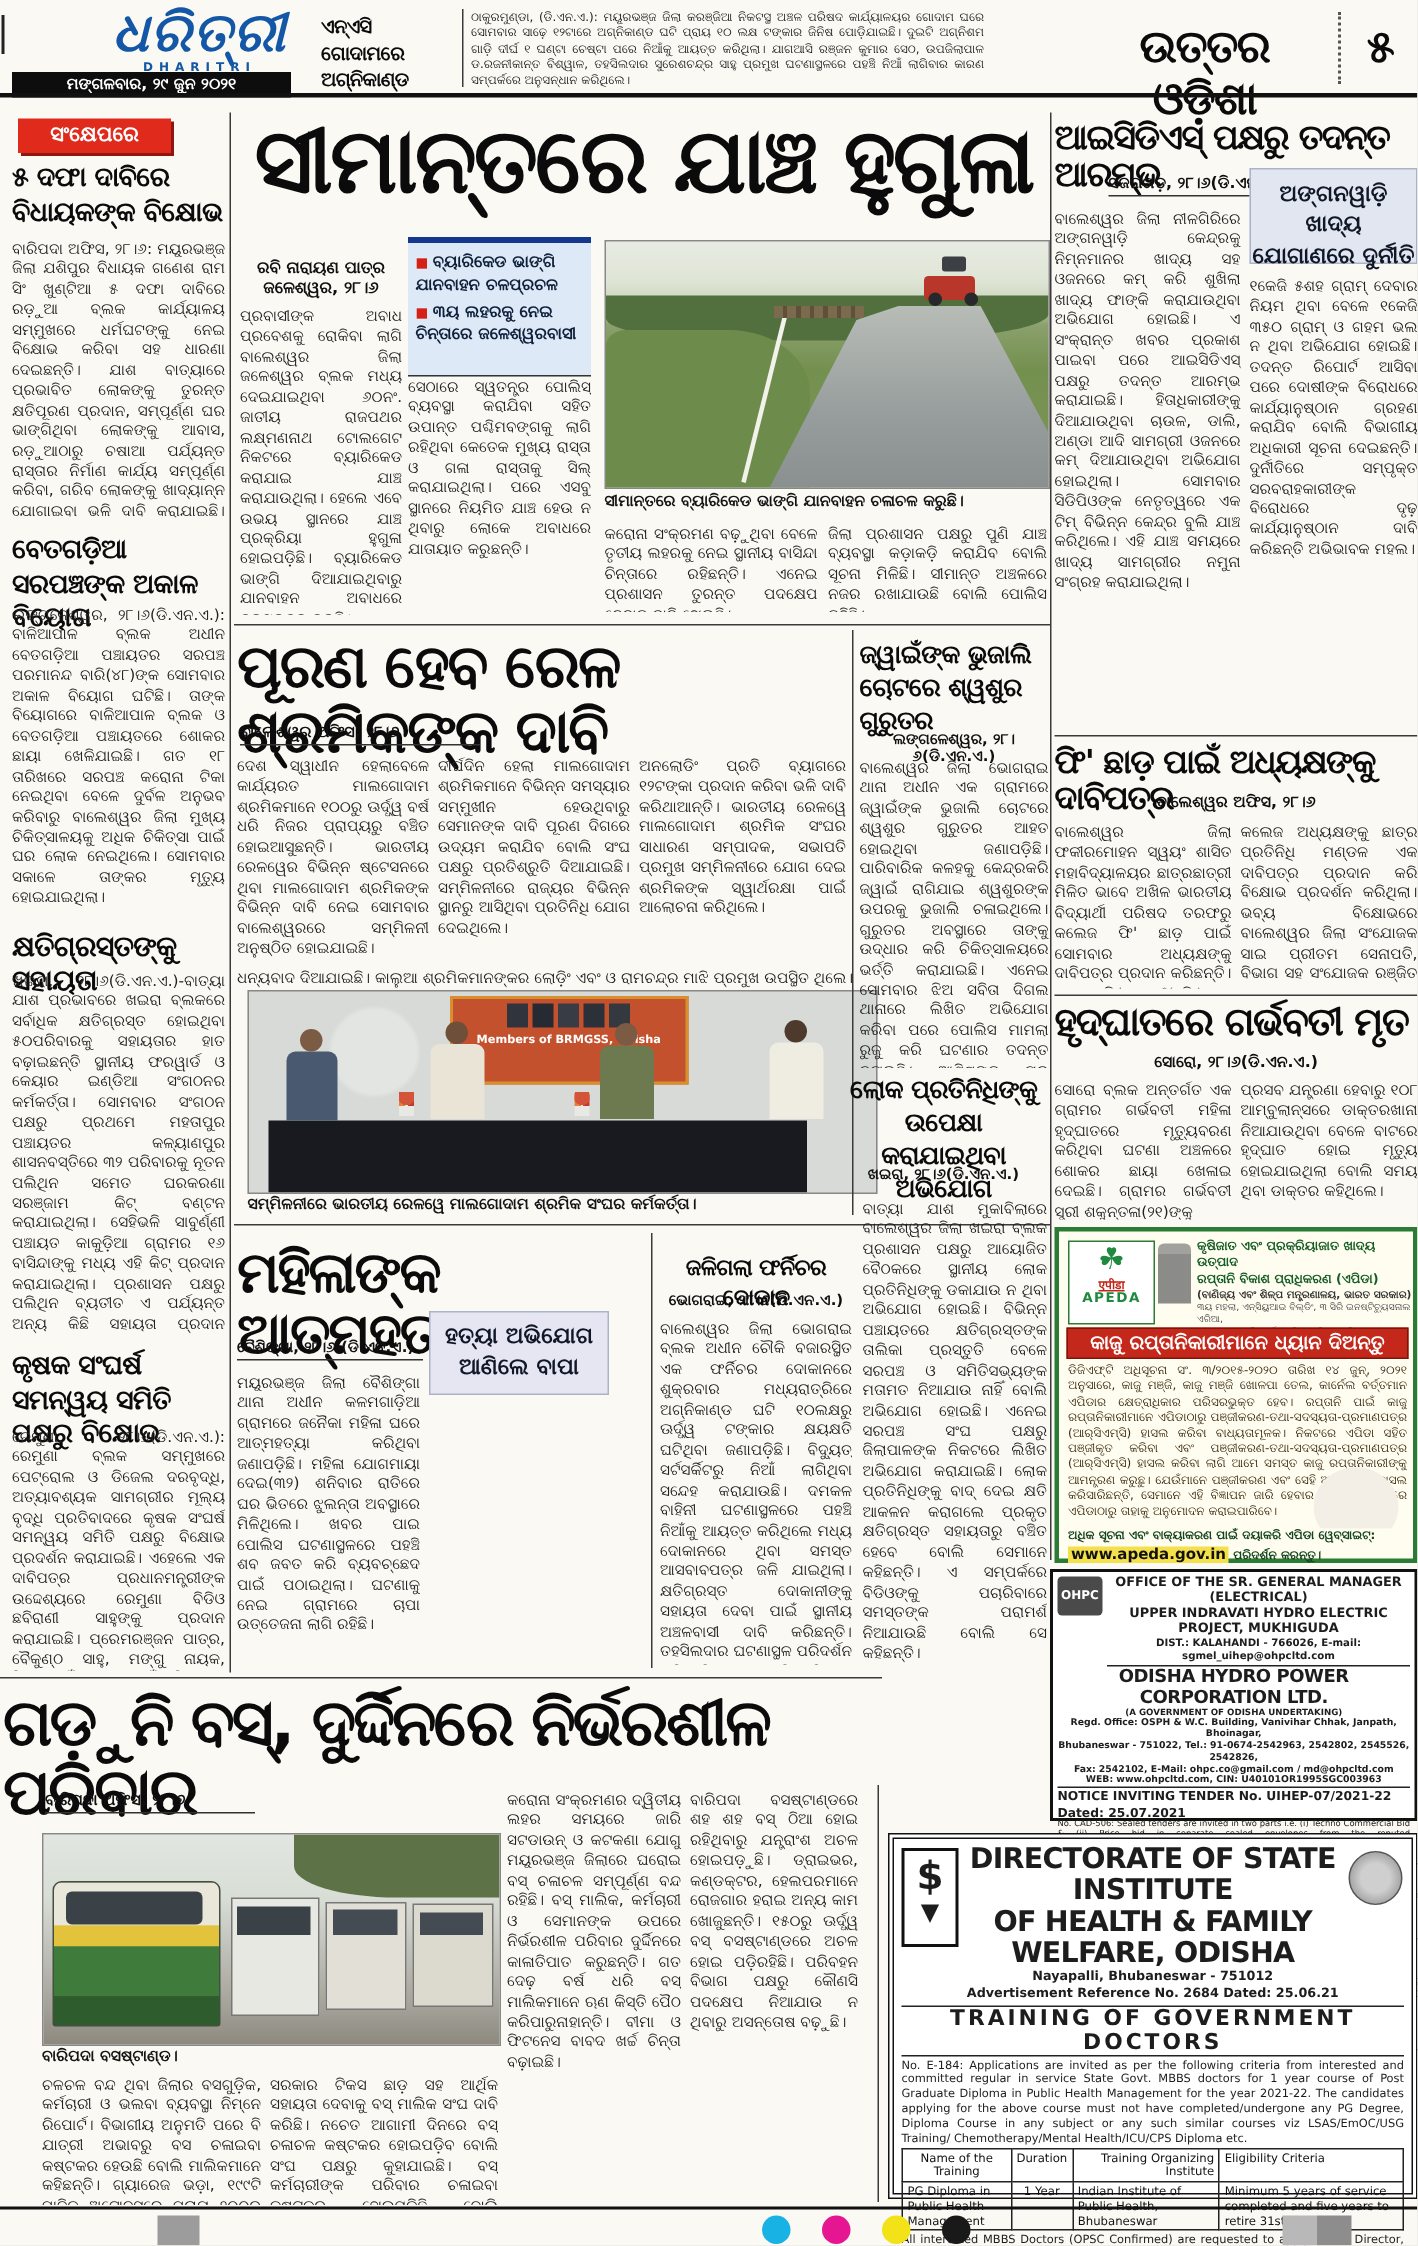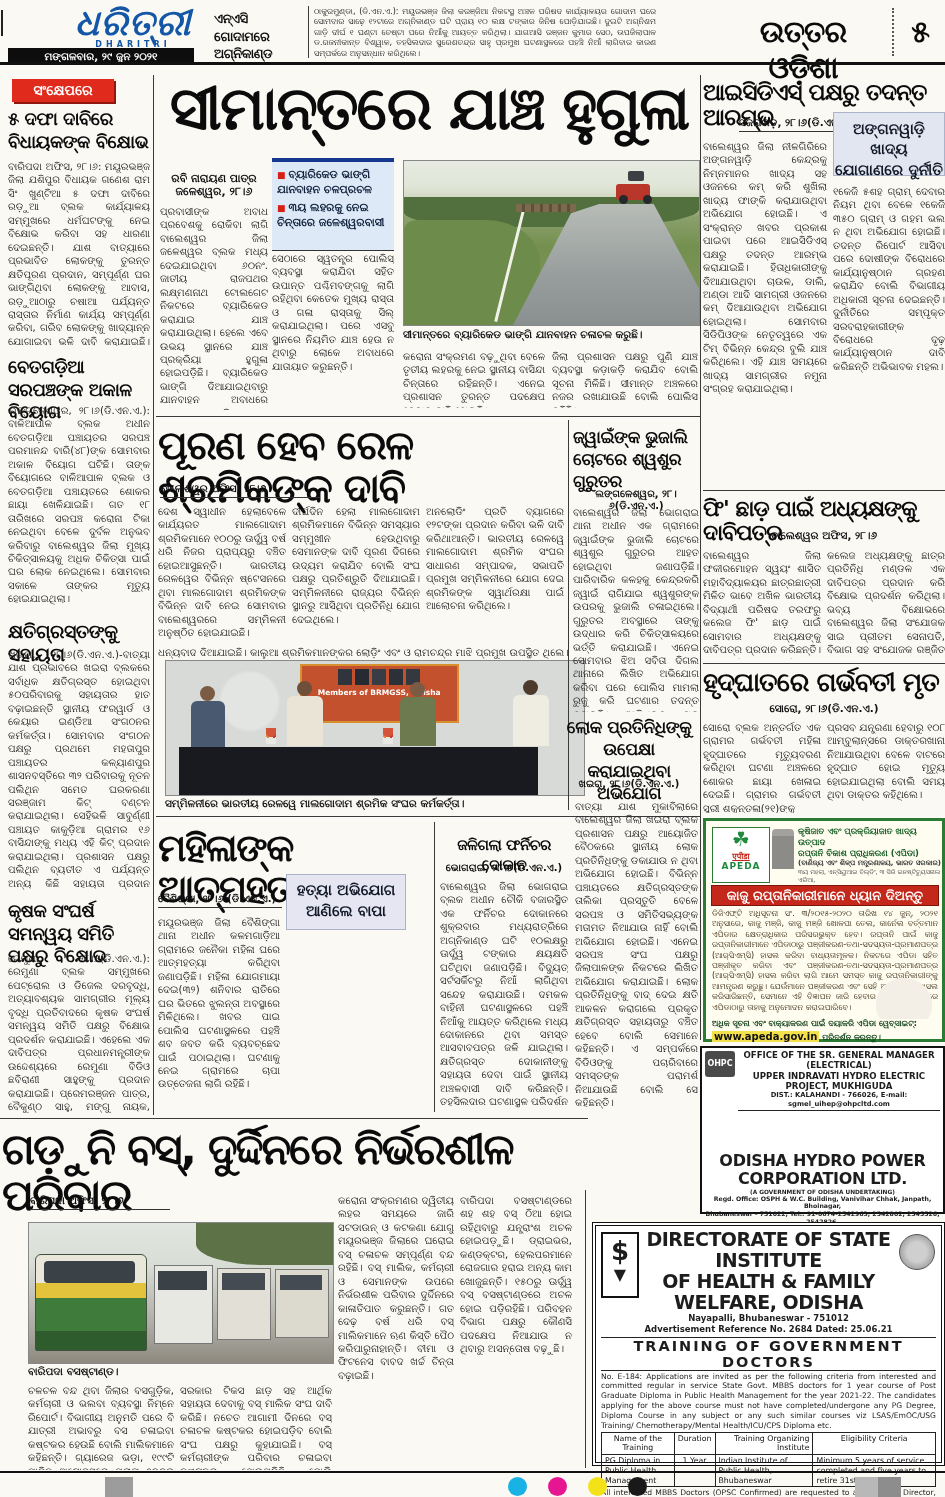--- a/index.html
+++ b/index.html
@@ -150,21 +150,21 @@
 
   <div class="abs ohpc" style="left:700px;top:1046px;width:245px;height:168px;box-sizing:border-box;padding:2px 3px;">
     <div style="display:flex;align-items:flex-start;">
       <div style="width:30px;height:26px;background:#4a4a4a;color:#fff;font-size:8px;font-weight:700;text-align:center;line-height:26px;border-radius:3px;margin:1px 3px 0 0;">OHPC</div>
       <div style="flex:1;text-align:center;">
         <div class="b" style="font-size:8.6px;line-height:1.2;">OFFICE OF THE SR. GENERAL MANAGER (ELECTRICAL)</div>
         <div class="b" style="font-size:8.6px;line-height:1.2;">UPPER INDRAVATI HYDRO ELECTRIC PROJECT, MUKHIGUDA</div>
         <div class="b" style="font-size:6.8px;line-height:1.3;border-bottom:1px solid #222;padding-bottom:1px;">DIST.: KALAHANDI - 766026, E-mail: sgmel_uihep@ohpcltd.com</div>
       </div>
     </div>
-    <div class="b center" style="font-size:16px;line-height:1.15;letter-spacing:-0.3px;margin-top:41px;">ODISHA HYDRO POWER CORPORATION LTD.</div>
+    <div class="b center" style="font-size:12px;line-height:1.15;letter-spacing:-0.3px;">ODISHA HYDRO POWER CORPORATION LTD.</div>
     <div class="b center" style="font-size:5.8px;">(A GOVERNMENT OF ODISHA UNDERTAKING)</div>
     <div class="b center" style="font-size:6.2px;line-height:1.25;">Regd. Office: OSPH &amp; W.C. Building, Vanivihar Chhak, Janpath, Bhoinagar,</div>
     <div class="b center" style="font-size:6.2px;line-height:1.25;">Bhubaneswar - 751022, Tel.: 91-0674-2542963, 2542802, 2545526, 2542826,</div>
     <div class="b center" style="font-size:6.2px;line-height:1.25;">Fax: 2542102, E-Mail: ohpc.co@gmail.com / md@ohpcltd.com</div>
     <div class="b center" style="font-size:6.2px;line-height:1.25;border-bottom:1px solid #222;">WEB: www.ohpcltd.com, CIN: U40101OR1995SGC003963</div>
     <div class="b" style="font-size:8.2px;line-height:1.3;">NOTICE INVITING TENDER No. UIHEP-07/2021-22 Dated: 25.07.2021</div>
     <div style="font-size:5.6px;line-height:1.25;text-align:justify;color:#222;">No. CAD-506: Sealed tenders are invited in two parts i.e. (i) Techno Commercial Bid &amp; (ii) Price bid in separate sealed envelopes from the reputed manufacturers/authrozied dealers/ channel partners/reputed suppliers for supply of the following materials/providing services as mentioned below:</div>
     <table class="tnd" style="width:100%;margin-top:1px;">
       <tbody>
           <tr>
@@ -280,21 +280,21 @@
     <div class="b center" style="font-size:8.5px;line-height:1.4;">Nayapalli, Bhubaneswar - 751012</div>
     <div class="b center" style="font-size:8.5px;line-height:1.3;">Advertisement Reference No. 2684  Dated: 25.06.21</div>
     <div class="b center" style="font-size:14.5px;letter-spacing:2px;border:1px solid #222;border-left:0;border-right:0;margin:1px 0;">TRAINING OF GOVERNMENT DOCTORS</div>
     <div style="font-size:7.6px;line-height:1.3;text-align:justify;">No. E-184: Applications are invited as per the following criteria from interested and committed regular in service State Govt. MBBS doctors for 1 year course of Post Graduate Diploma in Public Health Management for the year 2021-22. The candidates applying for the above course must not have completed/undergone any PG Degree, Diploma Course in any subject or any such similar courses viz LSAS/EmOC/USG Training/ Chemotherapy/Mental Health/ICU/CPS Diploma etc.</div>
     <table class="sih" style="width:100%;margin:1px 0;">
       <tbody>
           <tr>
         <th class="b center" style="width:22%;text-align:center;">Name of the Training</th>
         <th class="b center" style="width:10%;margin-left:28px;">Duration</th>
         <th class="b center" style="width:30%;text-align:right;">Training Organizing Institute</th>
-        <th class="b center" style="width:38%;text-align:center;">Eligibility Criteria</th>
+        <th class="b center" style="width:38%;">Eligibility Criteria</th>
       </tr>
       <tr>
         <td>PG Diploma in Public Health Management</td>
         <td style="text-align:center;">1 Year</td>
         <td>Indian Institute of Public Health, Bhubaneswar</td>
         <td>Minimum 5 years of service completed and five years to retire 31st July 2021.</td>
       </tr>
     </tbody>
       </table>
     <div style="font-size:7.6px;line-height:1.3;text-align:justify;">All interested MBBS Doctors (OPSC Confirmed) are requested to apply to the Director, SIHFW, Odisha, Nayapalli, Unit - 8, Bhubaneswar - 751012, through proper channel (CDM &amp; PHO of the districts/ Superintendent of Medical Colleges or respective authorities) in the prescribed format available on website www.sihfwodisha.nic.in / www.nhmodisha.gov.in / www.health.odisha.gov.in through Registered Post, Courier or in person. The application form can also be obtained from respective CDM &amp; PHO Office/ Superintendent, Govt. Medical Colleges. Last date for receipt of application is 20th July 2021. No application will be entertained after the last date. For further clarification Director, SIHFW, Odisha can be contacted in sihfwodisha@gmail.com, Phone No. 0674-2394336 &amp; 0674-2395338.</div>

